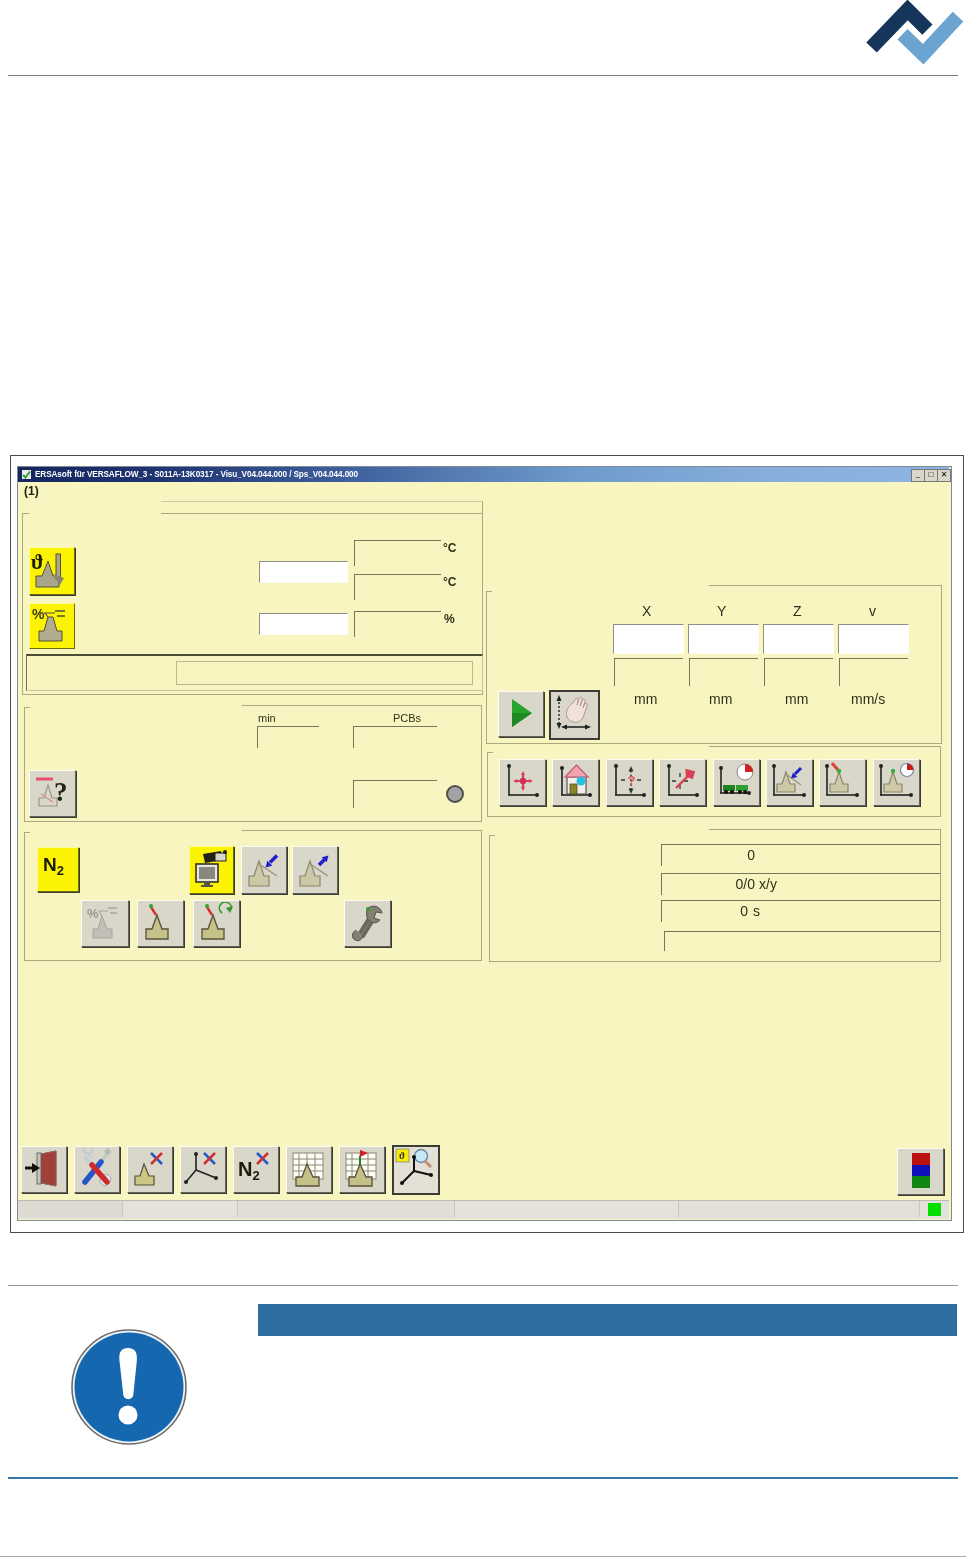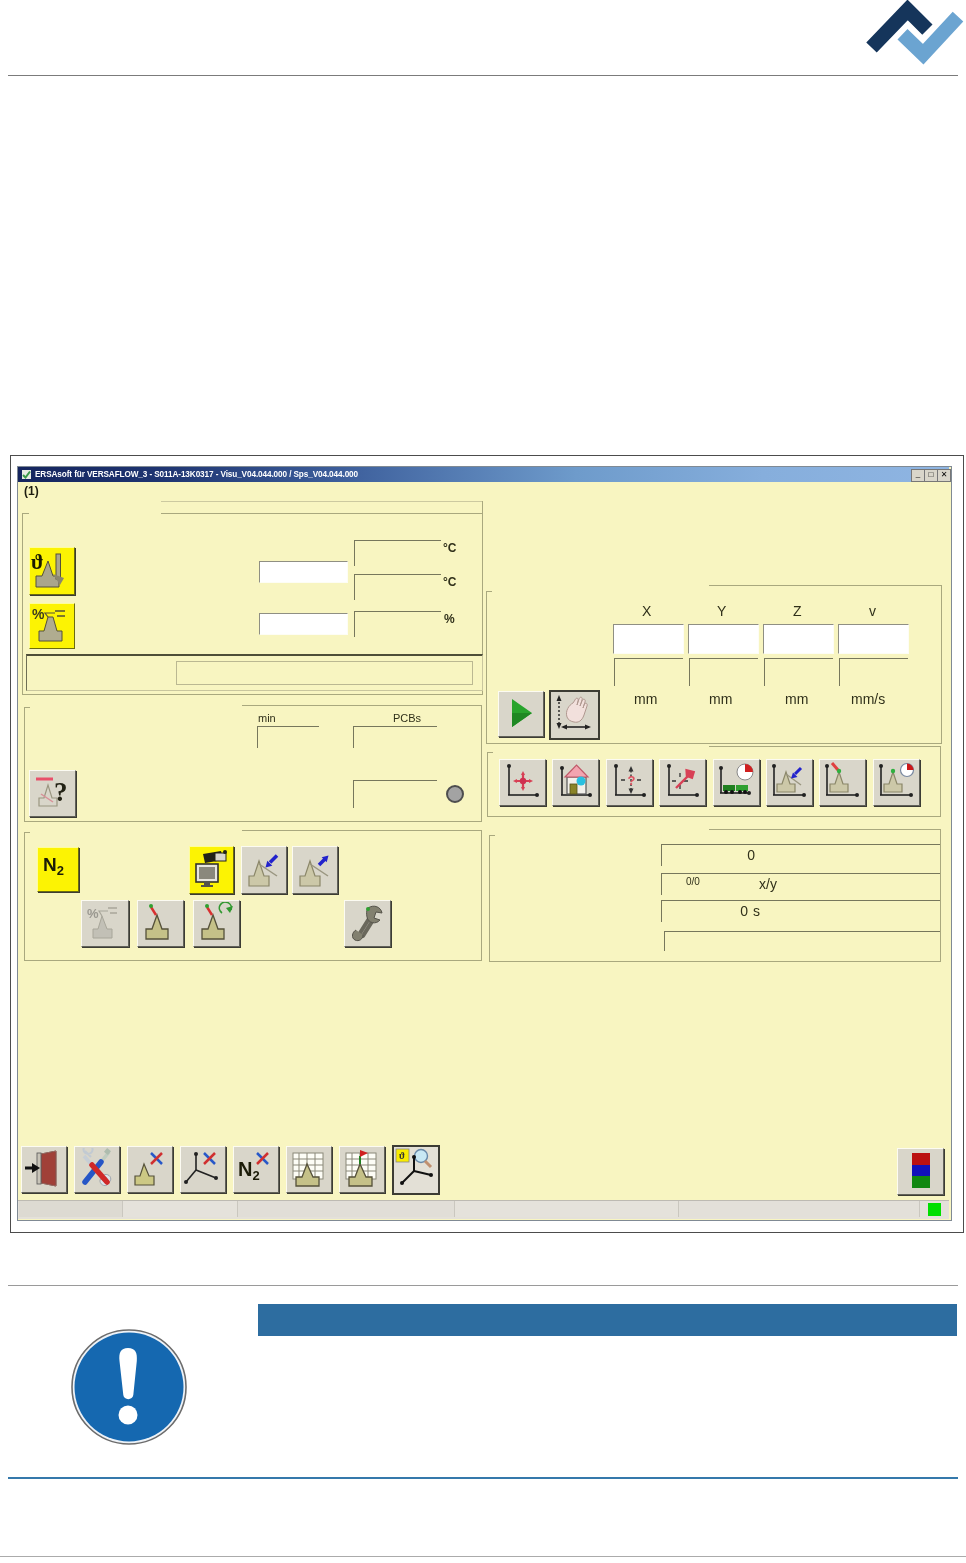--- a/index.html
+++ b/index.html
@@ -358,21 +358,21 @@
 <div class="ab" style="left:489px;top:835px;width:1px;height:127px;background:#A9A87E;"></div>
 <div class="ab" style="left:940px;top:829px;width:1px;height:133px;background:#A9A87E;"></div>
 <div class="ab" style="left:489px;top:961px;width:452px;height:1px;background:#A9A87E;"></div>
 
 <div class="dline" style="left:661px;top:844px;width:279px;height:1px;"></div>
 <div class="dline" style="left:661px;top:844px;width:1px;height:22px;"></div>
 <div class="lbl" style="left:700px;top:847px;width:55px;font-size:14px;text-align:right;">0</div>
 
 <div class="dline" style="left:661px;top:873px;width:279px;height:1px;"></div>
 <div class="dline" style="left:661px;top:873px;width:1px;height:22px;"></div>
-<div class="lbl" style="left:686px;top:876px;width:55px;font-size:10px;">0/0</div>
+<div class="lbl" style="left:700px;top:876px;width:55px;font-size:14px;text-align:right;">0/0</div>
 <div class="lbl" style="left:759px;top:876px;font-size:14px;">x/y</div>
 
 <div class="dline" style="left:661px;top:900px;width:279px;height:1px;"></div>
 <div class="dline" style="left:661px;top:900px;width:1px;height:22px;"></div>
 <div class="lbl" style="left:700px;top:903px;width:48px;font-size:14px;text-align:right;">0</div>
 <div class="lbl" style="left:753px;top:903px;font-size:14px;">s</div>
 
 <div class="dline" style="left:664px;top:931px;width:276px;height:1px;"></div>
 <div class="dline" style="left:664px;top:931px;width:1px;height:20px;"></div>
 

